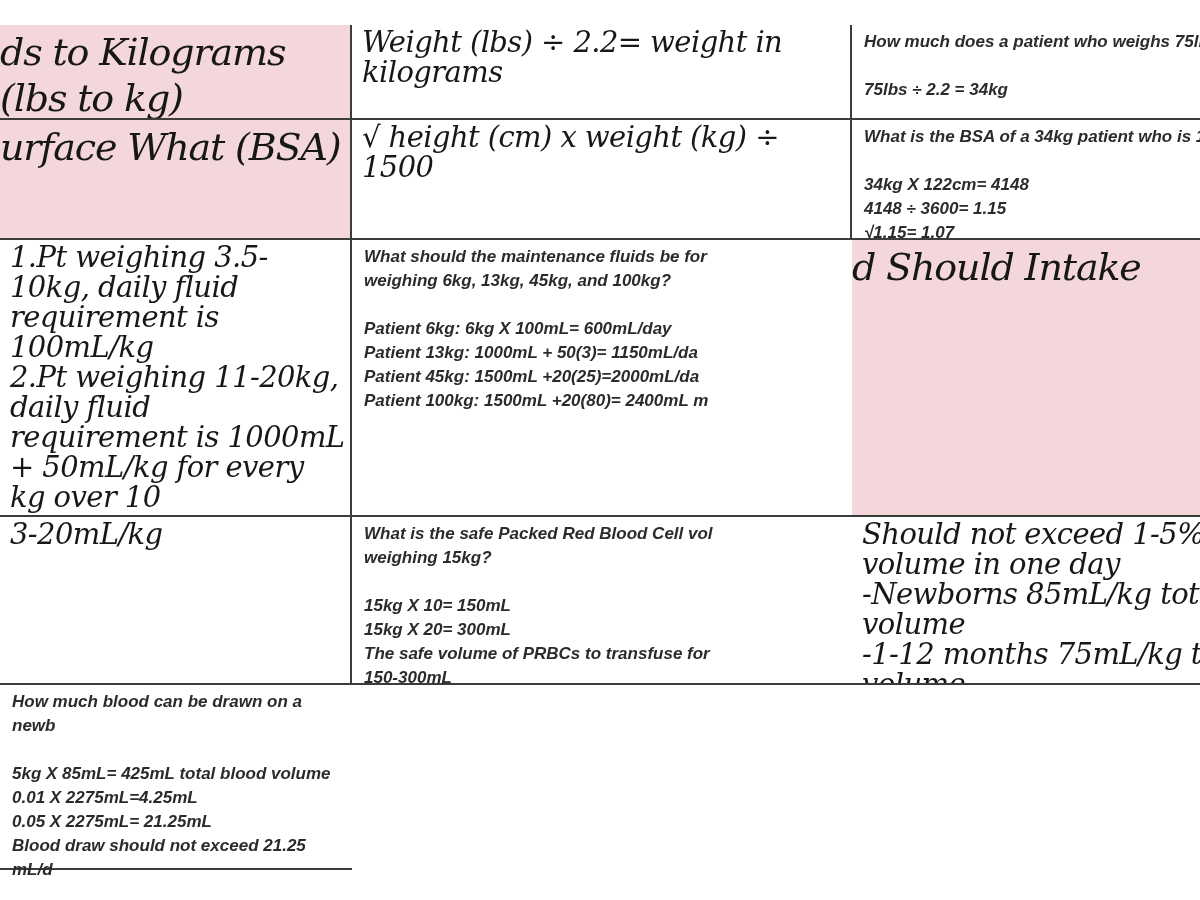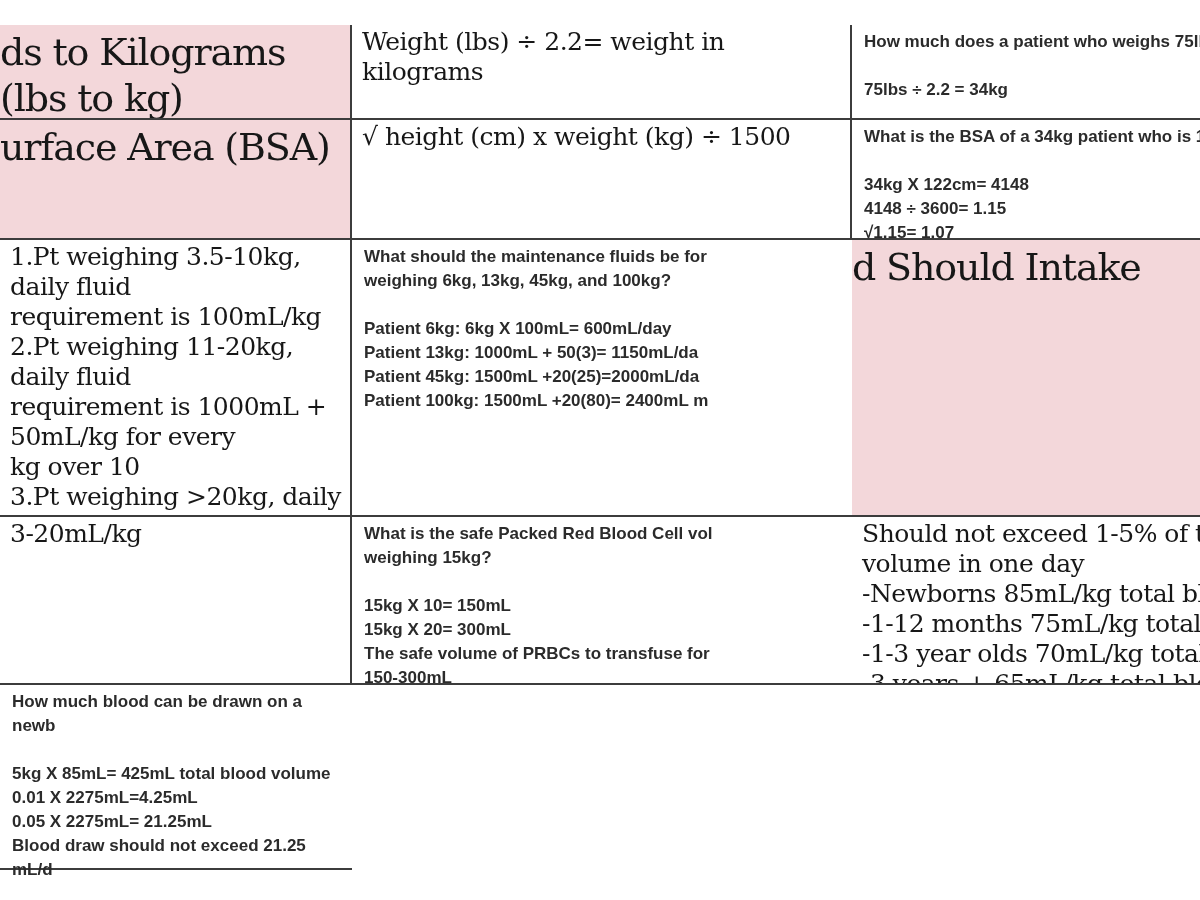--- a/index.html
+++ b/index.html
@@ -7,20 +7,21 @@
     padding: 0;
     background: #ffffff;
   }
   .viewport {
     position: relative;
     width: 1200px;
     height: 900px;
     overflow: hidden;
     background: #ffffff;
     font-family: "DejaVu Serif", serif;
+    font-style: italic;
   }
   .calc-table {
     position: absolute;
     left: 0;
     top: 25px;
     width: 1412px;
     display: grid;
     grid-template-columns: 352px 500px 560px;
     grid-template-rows: 95px 120px 277px 168px 185px;
   }
@@ -36,21 +37,21 @@
     font-size: 38px;
     line-height: 46px;
     letter-spacing: -0.03em;
     padding: 4px 4px 0 0;
     white-space: pre-line;
     font-weight: 500;
   }
   .formula-cell {
     background: #ffffff;
     border-right: 2px solid #3c3c3c;
-    font-size: 25px;
+    font-size: 29px;
     line-height: 30px;
     letter-spacing: -0.02em;
     padding: 2px 4px 0 10px;
     white-space: pre-line;
   }
   .example-cell {
     background: #ffffff;
     font-family: "Liberation Sans", sans-serif;
     font-size: 17px;
     line-height: 24px;
@@ -67,21 +68,21 @@
 <div class="viewport">
   <div class="calc-table">
 
     <div class="cell topic-cell row-first">ds to Kilograms
 (lbs to kg)</div>
     <div class="cell formula-cell row-first">Weight (lbs) ÷ 2.2= weight in kilograms</div>
     <div class="cell example-cell row-first">How much does a patient who weighs 75lb
 
 75lbs ÷ 2.2 = 34kg</div>
 
-    <div class="cell topic-cell">urface Area (BSA)</div>
+    <div class="cell topic-cell">urface What (BSA)</div>
     <div class="cell formula-cell">√ height (cm) x weight (kg) ÷ 1500</div>
     <div class="cell example-cell">What is the BSA of a 34kg patient who is 12
 
 34kg X 122cm= 4148
 4148 ÷ 3600= 1.15
 √1.15= 1.07</div>
 
     <div class="cell formula-cell">1.Pt weighing 3.5-10kg, daily fluid
 requirement is 100mL/kg
 2.Pt weighing 11-20kg, daily fluid

